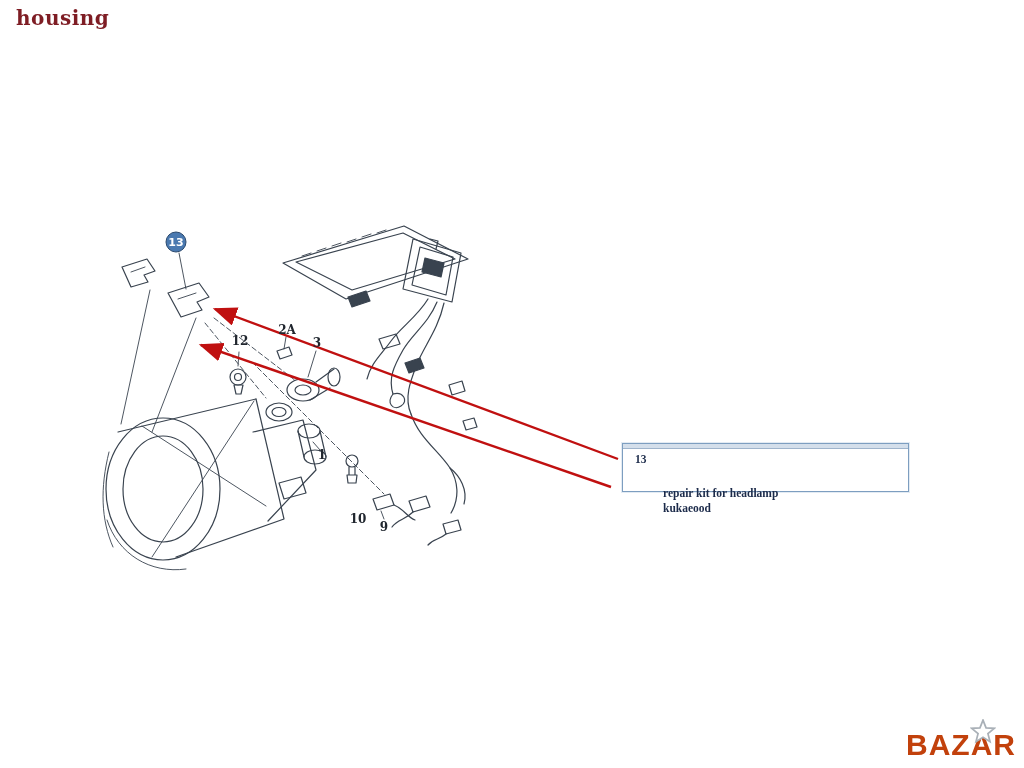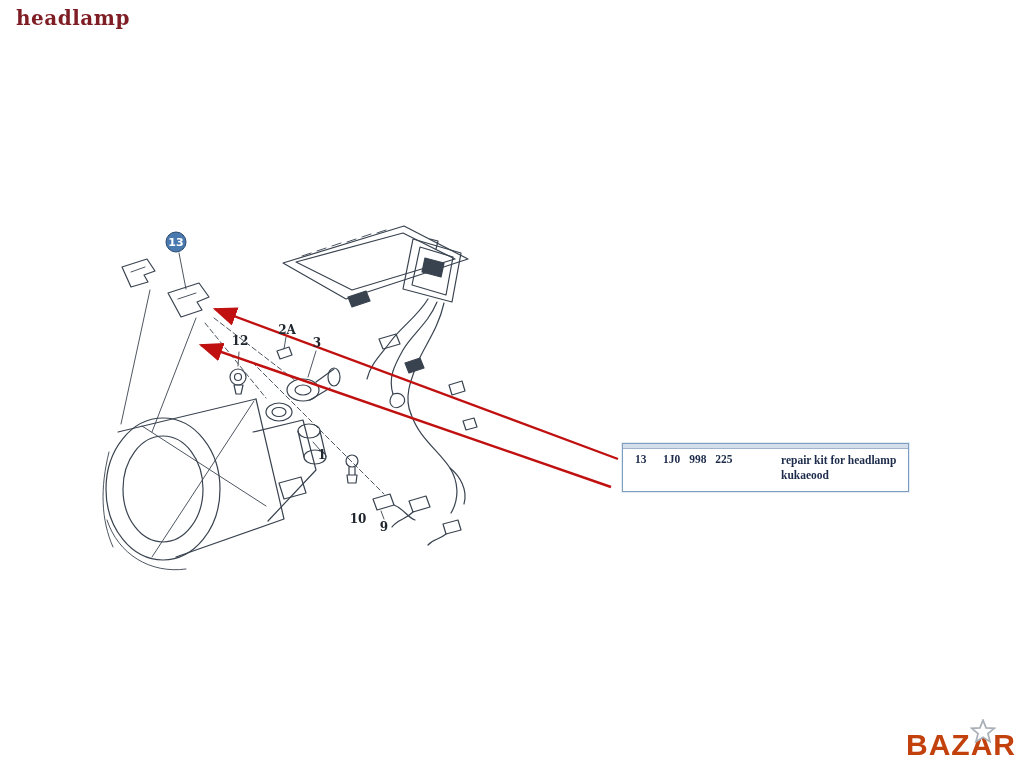--- a/index.html
+++ b/index.html
@@ -57,39 +57,39 @@
   .parts-table .row {
     display: flex;
     padding: 4px 6px 2px 6px;
     font-family: "Liberation Serif", serif;
     font-weight: bold;
     font-size: 11.5px;
     color: #1c2b4a;
   }
   .cell-pos { width: 34px; padding-left: 6px; }
   .cell-pn { width: 118px; word-spacing: 6px; }
-  .cell-desc { flex: 1; line-height: 1.3; }
+  .cell-desc { flex: 1; line-height: 1.3; margin-top: 33px; }
   
   .logo {
     position: absolute; right: 8px; bottom: 6px;
     font-family: "Liberation Sans", sans-serif;
     font-weight: bold; font-size: 30px;
     letter-spacing: 1px;
     color: #c2410c;
   }
   .logo-star {
     position: absolute; left: 64px; top: -9px;
   }
 </style>
 </head>
 <body>
 
 <div class="canvas">
 
-  <div class="watermark">headlamp</div>
+  <div class="watermark">housing</div>
 
   <svg class="diagram-svg" width="1024" height="768" viewBox="0 0 1024 768">
     <defs>
       <marker id="arrowR" markerWidth="11" markerHeight="9" refX="9" refY="4" orient="auto">
         <polygon points="10,4 0,0 0,8" fill="#c01010"></polygon>
       </marker>
     </defs>
 
     <g stroke="#39434f" stroke-width="1.2" fill="none" stroke-linejoin="round" stroke-linecap="round">
 
@@ -188,21 +188,20 @@
   <span class="part-label" style="left:287px; top:330px;text-align:center;">2A</span>
   <span class="part-label" style="left:317px; top:343px;">3</span>
   <span class="part-label" style="left:322px; top:455px;">1</span>
   <span class="part-label" style="left:358px; top:491px;margin-top:28px;">10</span>
   <span class="part-label" style="left:384px; top:527px;">9</span>
 
   <div class="parts-table">
     <div class="head-strip"></div>
     <div class="row">
       <span class="cell-pos">13</span>
-      <span class="cell-pn">1J0 998 225</span>
       <span class="cell-desc">
         <span>repair kit for headlamp</span><br>
         <span>kukaeood</span>
       </span>
     </div>
   </div>
 
   <div class="logo">
     <span>BAZAR</span>
     <svg class="logo-star" width="26" height="26" viewBox="0 0 24 24">

